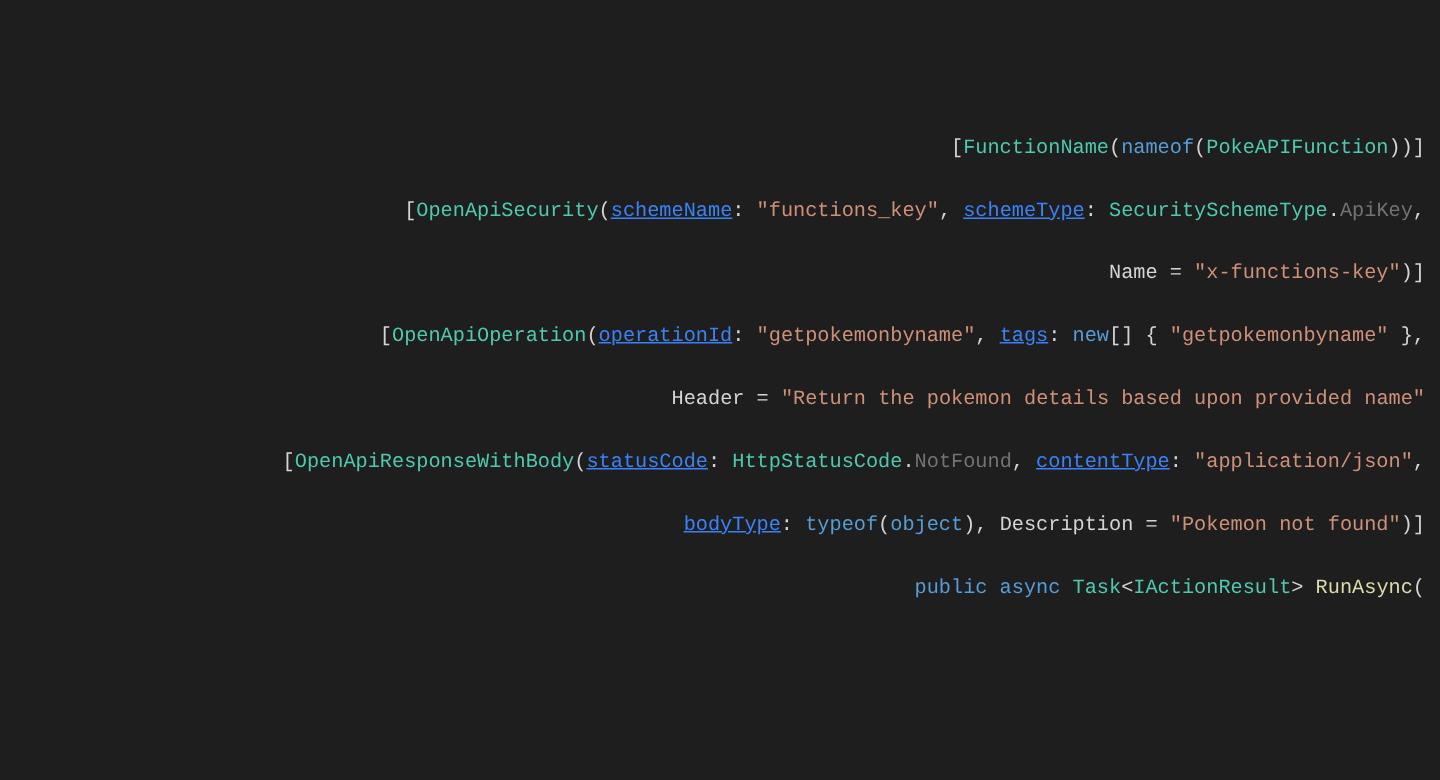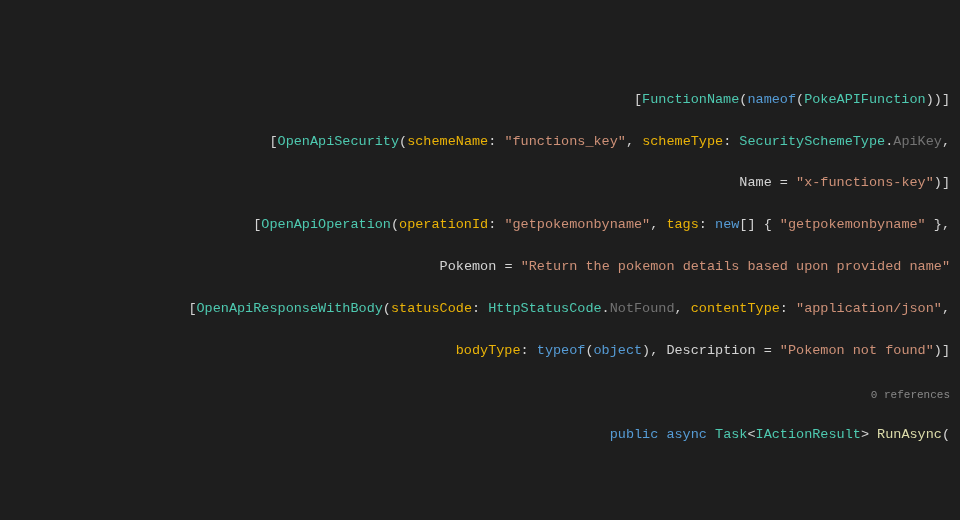--- a/index.html
+++ b/index.html
@@ -26,41 +26,40 @@
     .codelens {
       font-size: 11px;
       color: #888;
       padding-left: 2px;
       margin-top: 4px;
     }
     .c-keyword { color: #569cd6; }
     .c-type { color: #4ec9b0; }
     .c-method { color: #dcdcaa; }
     .c-string { color: #ce9178; }
-    .c-param { color: #eab308; }
+    .c-param { color: #3b82f6; text-decoration: underline; }
     .c-const { color: #d4d4d4; }
     .c-enum { color: #737373; }
     .c-punc { color: #d4d4d4; }
     pre {
       font-family: inherit;
     }
   </style>
 </head>
 <body>
 
 
 
 <pre><span class="line"><span class="c-punc">[</span><span class="c-type">FunctionName</span><span class="c-punc">(</span><span class="c-keyword">nameof</span><span class="c-punc">(</span><span class="c-type">PokeAPIFunction</span><span class="c-punc">))]</span></span>
 <span class="line"><span class="c-punc">[</span><span class="c-type">OpenApiSecurity</span><span class="c-punc">(</span><span class="c-param">schemeName</span><span class="c-punc">: </span><span class="c-string">"functions_key"</span><span class="c-punc">, </span><span class="c-param">schemeType</span><span class="c-punc">: </span><span class="c-type">SecuritySchemeType</span><span class="c-punc">.</span><span class="c-enum">ApiKey</span><span class="c-punc">,</span></span>
 <span class="line indent1"><span class="c-const">Name</span><span class="c-punc"> = </span><span class="c-string">"x-functions-key"</span><span class="c-punc">)]</span></span>
 <span class="line"><span class="c-punc">[</span><span class="c-type">OpenApiOperation</span><span class="c-punc">(</span><span class="c-param">operationId</span><span class="c-punc">: </span><span class="c-string">"getpokemonbyname"</span><span class="c-punc">, </span><span class="c-param">tags</span><span class="c-punc">: </span><span class="c-keyword">new</span><span class="c-punc">[] { </span><span class="c-string">"getpokemonbyname"</span><span class="c-punc"> },</span></span>
-<span class="line indent1"><span class="c-const">Pokemon</span><span class="c-punc"> = </span><span class="c-string">"Return the pokemon details based upon provided name"</span></span>
+<span class="line indent1"><span class="c-const">Header</span><span class="c-punc"> = </span><span class="c-string">"Return the pokemon details based upon provided name"</span></span>
 <span class="line"><span class="c-punc">[</span><span class="c-type">OpenApiResponseWithBody</span><span class="c-punc">(</span><span class="c-param">statusCode</span><span class="c-punc">: </span><span class="c-type">HttpStatusCode</span><span class="c-punc">.</span><span class="c-enum">NotFound</span><span class="c-punc">, </span><span class="c-param">contentType</span><span class="c-punc">: </span><span class="c-string">"application/json"</span><span class="c-punc">,</span></span>
 <span class="line indent2"><span class="c-param">bodyType</span><span class="c-punc">: </span><span class="c-keyword">typeof</span><span class="c-punc">(</span><span class="c-keyword">object</span><span class="c-punc">), </span><span class="c-const">Description</span><span class="c-punc"> = </span><span class="c-string">"Pokemon not found"</span><span class="c-punc">)]</span></span>
-<span class="line codelens">0 references</span>
 <span class="line"><span class="c-keyword">public</span><span class="c-punc"> </span><span class="c-keyword">async</span><span class="c-punc"> </span><span class="c-type">Task</span><span class="c-punc">&lt;</span><span class="c-type">IActionResult</span><span class="c-punc">&gt; </span><span class="c-method">RunAsync</span><span class="c-punc">(</span></span>
 
 
 
 
 
 
 
 
 

